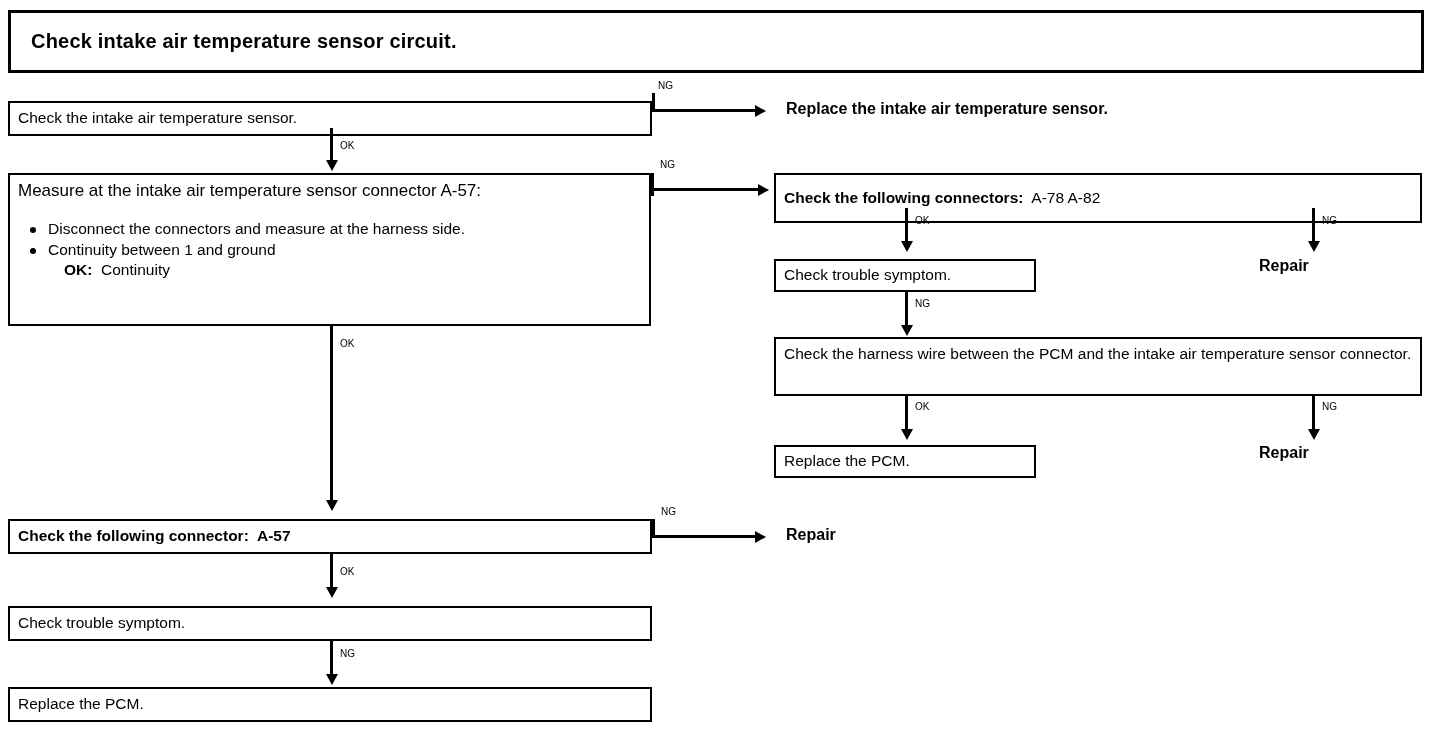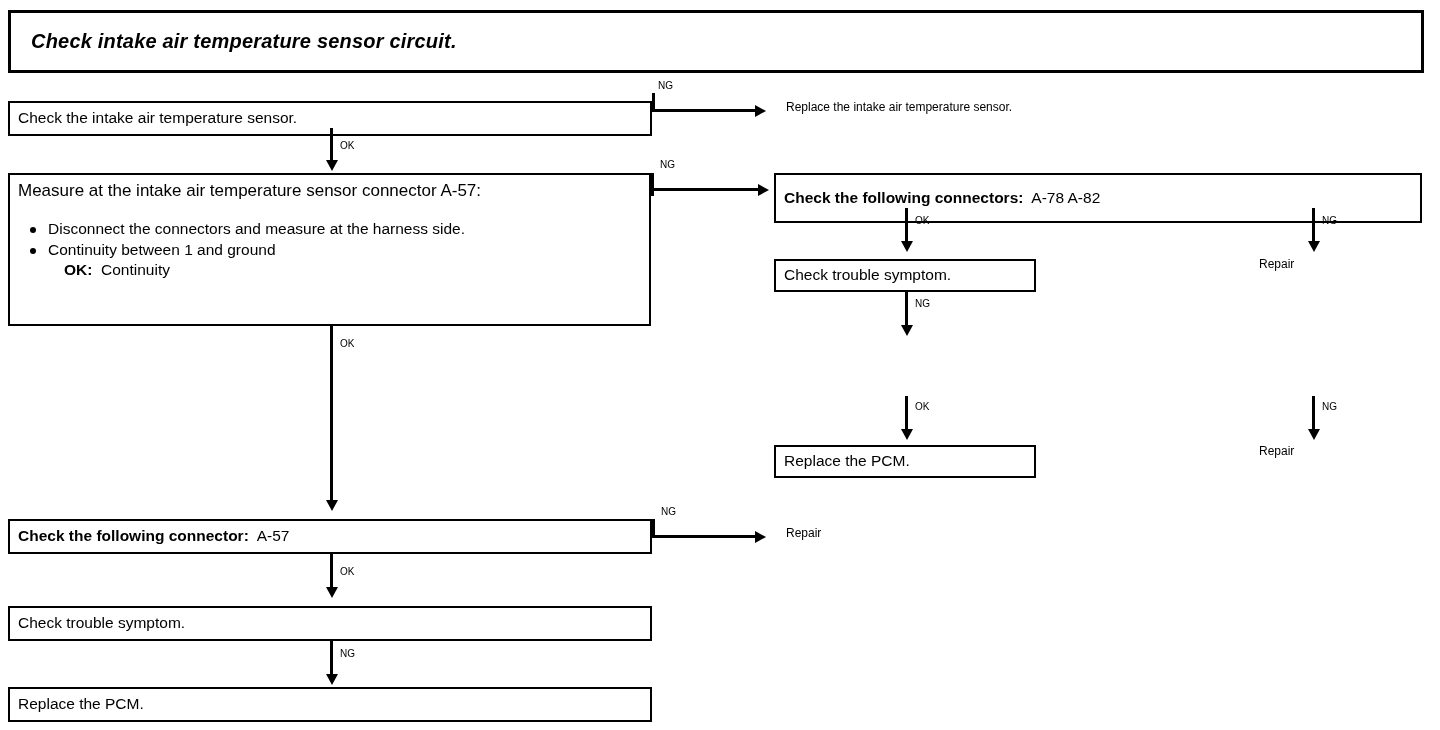--- a/index.html
+++ b/index.html
@@ -29,21 +29,20 @@
     display: flex;
     align-items: center;
   }
   .box-inner {
     padding: 0 8px;
     width: 100%;
     line-height: 1.28;
   }
   .title-box {
     border-width: 3px;
-    font-style: italic;
   }
   .title-text {
     font-size: 20px;
     font-weight: bold;
     letter-spacing: 0.2px;
     padding-left: 12px;
   }
   .txt {
     font-size: 15.5px;
     letter-spacing: 0px;
@@ -117,22 +116,22 @@
     border-left: 11px solid #000;
   }
   .edge-label {
     position: absolute;
     font-size: 10px;
     font-weight: normal;
     white-space: nowrap;
   }
   .terminal {
     position: absolute;
-    font-size: 12px;
-    font-weight: normal;
+    font-size: 16px;
+    font-weight: bold;
     white-space: nowrap;
   }
 </style>
 </head>
 <body>
 
 <div id="canvas">
 
   <div class="box title-box" style="left:8px; top:10px; width:1416px; height:63px;">
     <div class="box-inner">
@@ -176,21 +175,21 @@
   <div class="arrow-right" style="left:758px; top:183.5px;"></div>
   <div class="edge-label" style="left:660px; top:159px;">NG</div>
 
   <div class="vline" style="left:330px; top:326px; height:178px;"></div>
   <div class="arrow-down" style="left:325.5px; top:500px;"></div>
   <div class="edge-label" style="left:340px; top:338px;">OK</div>
 
   <div class="box" style="left:8px; top:519px; width:644px; height:35px;">
     <div class="box-inner">
       <span class="txt txt-bold">Check the following connector:</span>
-      <span class="txt" style="font-weight: normal; white-space: pre;"> A-57</span>
+      <span class="txt" style="font-weight: bold; white-space: pre;"> A-57</span>
     </div>
   </div>
 
   <div class="vline" style="left:652px; top:519px; height:19px;"></div>
   <div class="hline" style="left:652px; top:535px; width:103px;"></div>
   <div class="arrow-right" style="left:755px; top:530.5px;"></div>
   <div class="edge-label" style="left:661px; top:506px;">NG</div>
   <div class="terminal" style="left:786px; top:526px;">Repair</div>
 
   <div class="vline" style="left:330px; top:554px; height:37px;"></div>
@@ -232,20 +231,25 @@
   <div class="box" style="left:774px; top:259px; width:262px; height:33px;">
     <div class="box-inner">
       <span class="txt">Check trouble symptom.</span>
     </div>
   </div>
 
   <div class="vline" style="left:905px; top:292px; height:37px;"></div>
   <div class="arrow-down" style="left:900.5px; top:325px;"></div>
   <div class="edge-label" style="left:915px; top:298px;">NG</div>
 
+  <div class="box" style="left:774px; top:337px; width:648px; height:59px; align-items:flex-start;">
+    <div class="box-inner" style="padding-top:5px;">
+      <span class="txt txt-wrap">Check the harness wire between the PCM and the intake air temperature sensor connector.</span>
+    </div>
+  </div>
 
   <div class="vline" style="left:905px; top:396px; height:37px;"></div>
   <div class="arrow-down" style="left:900.5px; top:429px;"></div>
   <div class="edge-label" style="left:915px; top:401px;">OK</div>
 
   <div class="vline" style="left:1312px; top:396px; height:37px;"></div>
   <div class="arrow-down" style="left:1307.5px; top:429px;"></div>
   <div class="edge-label" style="left:1322px; top:401px;">NG</div>
   <div class="terminal" style="left:1259px; top:444px;">Repair</div>
 

